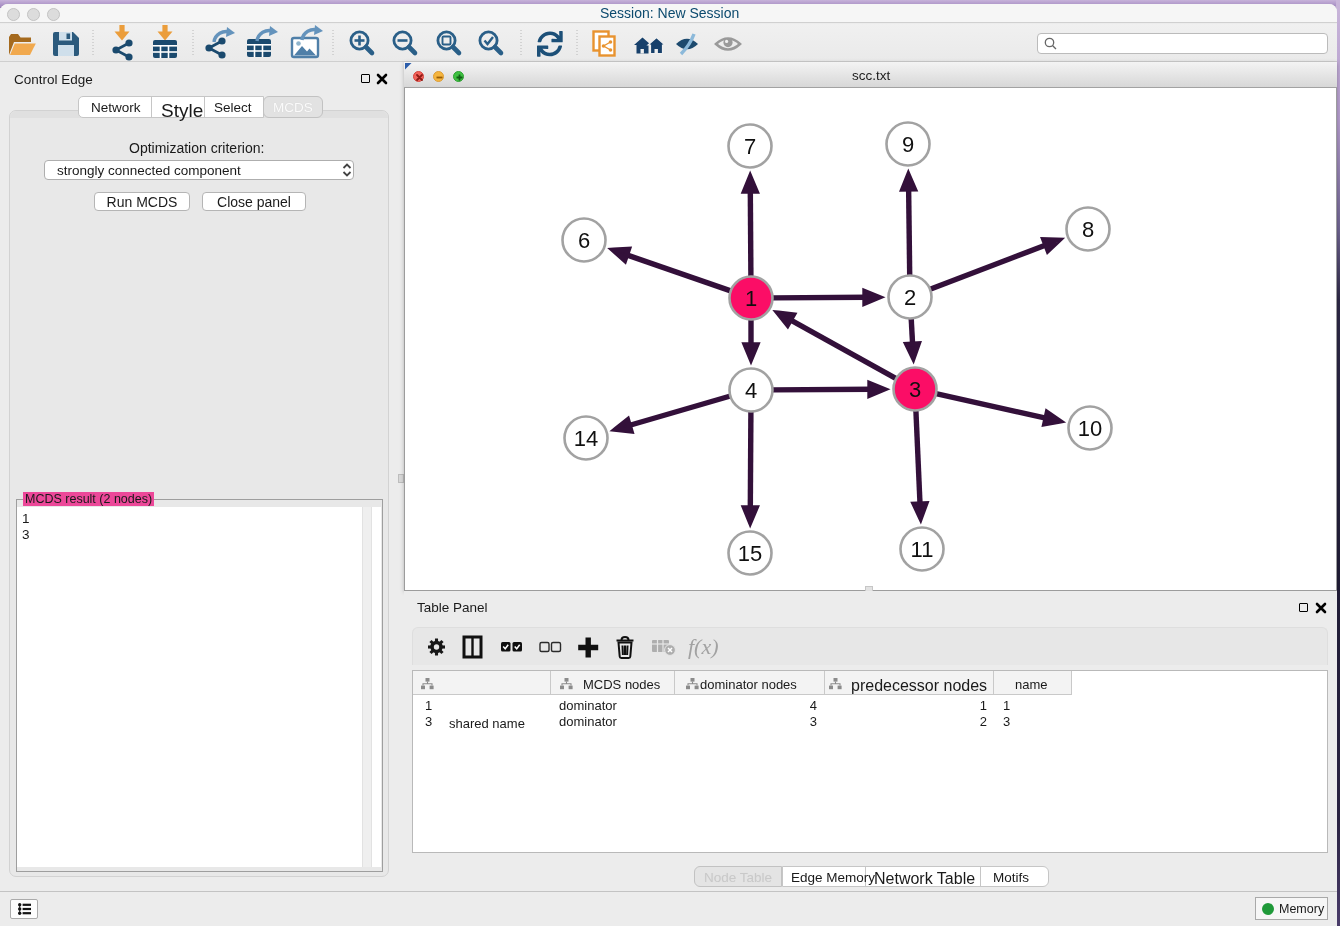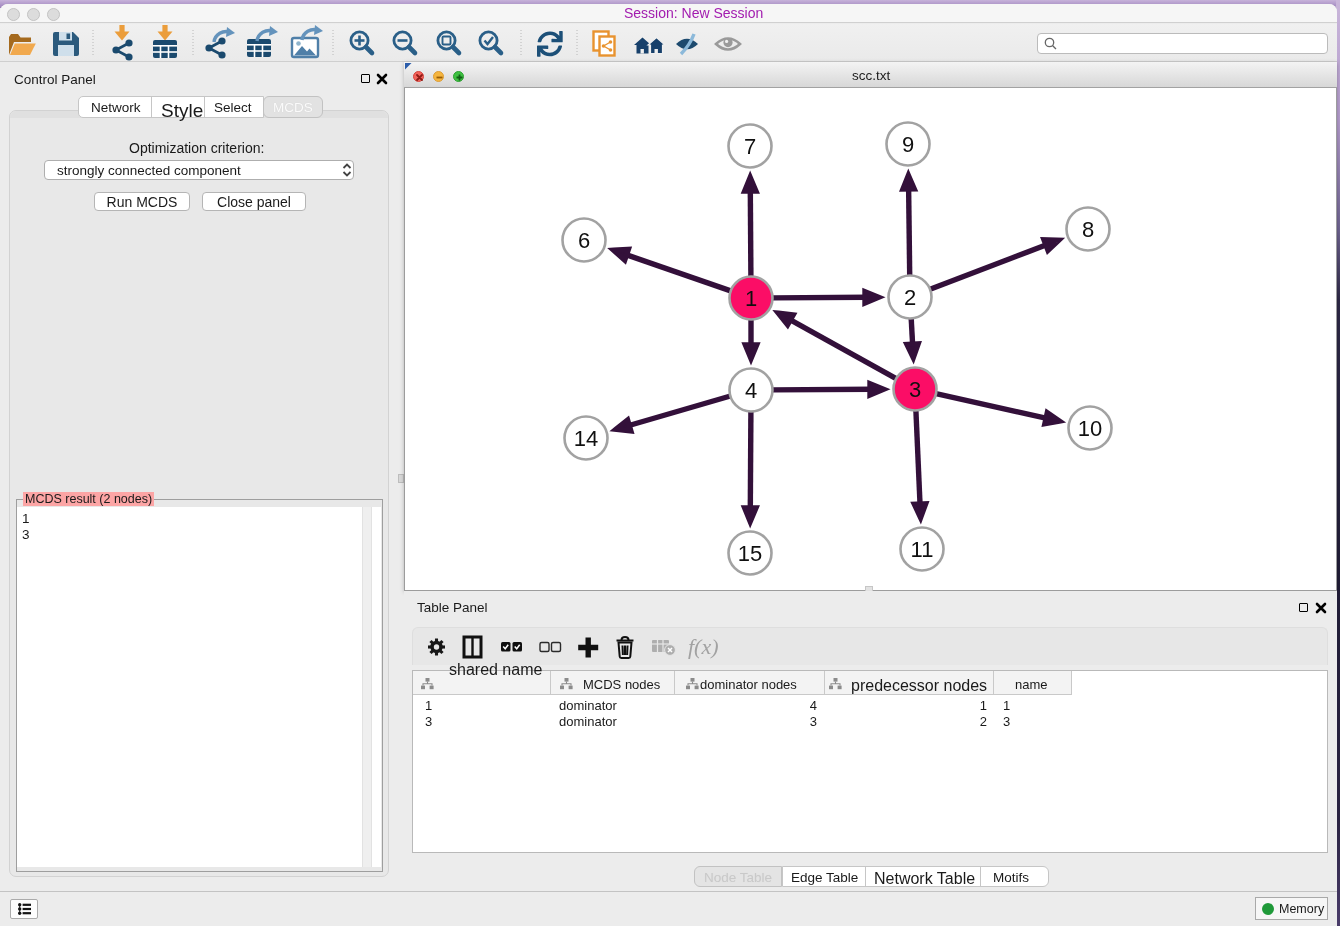--- a/index.html
+++ b/index.html
@@ -11,21 +11,21 @@
 <div class="abs" style="left:0;top:0;width:1340px;height:8px;background:linear-gradient(#c7b3da,#9c80bb)"></div>
 <div class="abs" style="left:1336px;top:0;width:4px;height:926px;background:linear-gradient(#c9b6da 0px,#b39bcc 120px,#6e6390 230px,#2e2947 300px,#201c36 600px,#2a2342 820px,#4a3c6a 926px)"></div>
 <div class="abs" style="left:0;top:918px;width:7px;height:8px;background:#2d3f68"></div>
 
 <div class="abs" style="left:0;top:4px;width:1337px;height:922px;background:#ececec;border-radius:8px 8px 0 0"></div>
 
 <div class="abs" style="left:0;top:4px;width:1337px;height:19px;background:#f6f6f6;border-radius:8px 8px 0 0;border-bottom:1px solid #d0d0d0"></div>
 <div class="abs" style="left:7px;top:8px;width:13px;height:13px;border-radius:50%;background:#dcdcdc;border:1px solid #c3c3c3"></div>
 <div class="abs" style="left:27px;top:8px;width:13px;height:13px;border-radius:50%;background:#dcdcdc;border:1px solid #c3c3c3"></div>
 <div class="abs" style="left:47px;top:8px;width:13px;height:13px;border-radius:50%;background:#dcdcdc;border:1px solid #c3c3c3"></div>
-<div class="txt" style="left:624px;top:5px;font-size:14px;color:#a21caf">Session: New Session</div>
+<div class="txt" style="left:600px;top:5px;font-size:14px;color:#0c4a6e">Session: New Session</div>
 
 <div class="abs" style="left:0;top:24px;width:1337px;height:38px;background:linear-gradient(#f0f0f0,#eaeaea);border-bottom:1px solid #cfcfcf"></div>
 
 <div class="abs" style="left:1037px;top:33px;width:291px;height:21px;background:#fff;border:1px solid #bbb;border-radius:4px"></div>
 <svg class="abs" style="left:1043px;top:36px" width="16" height="16" viewBox="0 0 16 16">
     <circle cx="6.5" cy="6.5" r="4.2" fill="none" stroke="#666" stroke-width="1.3"></circle>
     <line x1="9.7" y1="9.7" x2="13" y2="13" stroke="#666" stroke-width="1.3"></line>
   </svg>
 
 <svg class="abs" style="left:0;top:24px" width="780" height="38" viewBox="0 0 780 38">
@@ -126,21 +126,21 @@
 <path d="M676,20 q11,-10.5 22,0 q-11,10.5 -22,0 z" fill="#1d4a6e"></path>
 <path d="M694,10 q-4,11 -13,20" fill="none" stroke="#8cb9da" stroke-width="3.4"></path>
 
 <path d="M716,20 q12,-11 24,0 q-12,11 -24,0 z" fill="none" stroke="#9a9a9a" stroke-width="2.6"></path>
 <circle cx="728" cy="18.6" r="4.6" fill="#9a9a9a"></circle>
     <circle cx="726.6" cy="17.4" r="1.6" fill="#f0f0f0"></circle>
 </svg>
 
 
 <div class="abs" style="left:0;top:62px;width:403px;height:829px;background:#ececec"></div>
-<div class="txt" style="left:14px;top:72px;font-size:13.5px">Control Panel</div>
+<div class="txt" style="left:14px;top:72px;font-size:13.5px">Control Edge</div>
 <div class="abs" style="left:361px;top:74px;width:9px;height:9px;border:1.6px solid #000;border-radius:1px"></div>
 <svg class="abs" style="left:376px;top:73px" width="12" height="12" viewBox="0 0 12 12">
     <path d="M2,2 L10,10 M10,2 L2,10" stroke="#000" stroke-width="2.6" stroke-linecap="round"></path>
   </svg>
 
 <div class="abs" style="left:9px;top:110px;width:380px;height:767px;background:#e8e8e8;border:1px solid #d2d2d2;border-radius:7px"></div>
 <div class="abs" style="left:10px;top:111px;width:378px;height:7px;background:#e0e0e0;border-radius:7px 7px 0 0"></div>
 
 <div class="abs" style="left:78px;top:96px;width:186px;height:22px;background:#fff;border:1px solid #c6c6c6;border-radius:5px 0 0 5px"></div>
 <div class="abs" style="left:151px;top:97px;width:1px;height:20px;background:#c6c6c6"></div>
@@ -155,21 +155,21 @@
 <div class="abs" style="left:44px;top:160px;width:310px;height:20px;background:#fff;border:1px solid #aeaeae;border-radius:4px"></div>
 <div class="txt" style="left:57px;top:163px;font-size:13.5px">strongly connected component</div>
 <svg class="abs" style="left:341px;top:163px" width="12" height="14" viewBox="0 0 12 14">
     <path d="M2.5,5 L6,1.5 L9.5,5" fill="none" stroke="#444" stroke-width="1.8"></path>
     <path d="M2.5,9 L6,12.5 L9.5,9" fill="none" stroke="#444" stroke-width="1.8"></path>
   </svg>
 <div class="abs txt" style="left:94px;top:192px;width:96px;height:19px;background:#fff;border:1px solid #b5b5b5;border-radius:4px;font-size:14px;text-align:center;line-height:18px">Run MCDS</div>
 <div class="abs txt" style="left:202px;top:192px;width:104px;height:19px;background:#fff;border:1px solid #b5b5b5;border-radius:4px;font-size:14px;text-align:center;line-height:18px">Close panel</div>
 
 <div class="abs" style="left:16px;top:499px;width:367px;height:373px;border:1px solid #9e9e9e"></div>
-<div class="txt" style="left:23px;top:492px;font-size:12.5px;background:#fca5a5;padding:0 2px">MCDS result (2 nodes)</div>
+<div class="txt" style="left:23px;top:492px;font-size:12.5px;background:#ec4899;padding:0 2px">MCDS result (2 nodes)</div>
 <div class="abs" style="left:17px;top:507px;width:364px;height:360px;background:#fff"></div>
 <div class="abs" style="left:362px;top:507px;width:10px;height:360px;background:#efefef;border-left:1px solid #e2e2e2;border-right:1px solid #e2e2e2"></div>
 <div class="txt" style="left:22px;top:511px;font-size:13.5px">1</div>
 <div class="txt" style="left:22px;top:527px;font-size:13.5px">3</div>
 
 <div class="abs" style="left:398px;top:474px;width:6px;height:9px;background:#d8d8d8;border:1px solid #bdbdbd"></div>
 
 <div class="abs" style="left:404px;top:62px;width:933px;height:529px;background:#fff;border:1px solid #9c9c9c;box-shadow:0 1px 4px rgba(0,0,0,.25)"></div>
 <div class="abs" style="left:404px;top:62px;width:933px;height:26px;background:linear-gradient(#f4f4f4,#d7d7d7);border-bottom:1px solid #a2a2a2"></div>
 <polygon></polygon>
@@ -339,42 +339,42 @@
   </svg><svg class="abs" style="left:829px;top:678px" width="13" height="12" viewBox="0 0 13 12">
     <g fill="#8b8b8b">
       <rect x="4.5" y="0" width="4" height="3.6"></rect>
       <rect x="0" y="7.6" width="4" height="3.6"></rect>
       <rect x="8.6" y="7.6" width="4" height="3.6"></rect>
     </g>
     <g stroke="#8b8b8b" stroke-width="1.1" fill="none">
       <path d="M6.5,3.6 V5.8 M2,7.6 V5.8 H11 V7.6"></path>
     </g>
   </svg>
-<div class="txt" style="left:449px;top:661px;font-size:16px">shared name</div>
+<div class="txt" style="left:449px;top:716px;font-size:13px">shared name</div>
 <div class="txt" style="left:583px;top:677px;font-size:13px">MCDS nodes</div>
 <div class="txt" style="left:700px;top:677px;font-size:13px">dominator nodes</div>
 <div class="txt" style="left:851px;top:677px;font-size:16px">predecessor nodes</div>
 <div class="txt" style="left:1015px;top:677px;font-size:13px">name</div>
 <div class="txt" style="left:425px;top:698px;font-size:13px">1</div>
 <div class="txt" style="left:559px;top:698px;font-size:13px">dominator</div>
 <div class="abs txt" style="left:717px;top:698px;width:100px;text-align:right;font-size:13px">4</div>
 <div class="abs txt" style="left:887px;top:698px;width:100px;text-align:right;font-size:13px">1</div>
 <div class="txt" style="left:1003px;top:698px;font-size:13px">1</div>
 <div class="txt" style="left:425px;top:714px;font-size:13px">3</div>
 <div class="txt" style="left:559px;top:714px;font-size:13px">dominator</div>
 <div class="abs txt" style="left:717px;top:714px;width:100px;text-align:right;font-size:13px">3</div>
 <div class="abs txt" style="left:887px;top:714px;width:100px;text-align:right;font-size:13px">2</div>
 <div class="txt" style="left:1003px;top:714px;font-size:13px">3</div>
 
 <div class="abs" style="left:694px;top:866px;width:88px;height:21px;background:#e4e4e4;border:1px solid #c2c2c2;border-radius:6px 0 0 6px"></div>
 <div class="abs" style="left:782px;top:866px;width:267px;height:21px;background:#fff;border:1px solid #c6c6c6;border-radius:0 6px 6px 0"></div>
 <div class="abs" style="left:865px;top:867px;width:1px;height:19px;background:#c6c6c6"></div>
 <div class="abs" style="left:980px;top:867px;width:1px;height:19px;background:#c6c6c6"></div>
 <div class="txt" style="left:704px;top:870px;font-size:13.5px;color:#c9c9c9;text-shadow:0 0 1px #dddddd">Node Table</div>
-<div class="txt" style="left:791px;top:870px;font-size:13.5px">Edge Table</div>
+<div class="txt" style="left:791px;top:870px;font-size:13.5px">Edge Memory</div>
 <div class="txt" style="left:874px;top:870px;font-size:16px">Network Table</div>
 <div class="txt" style="left:993px;top:870px;font-size:13.5px">Motifs</div>
 
 <div class="abs" style="left:0;top:891px;width:1337px;height:35px;background:#ececec;border-top:1px solid #c3c3c3"></div>
 <div class="abs" style="left:10px;top:899px;width:28px;height:20px;background:#fdfdfd;border:1px solid #ababab;border-radius:2px"></div>
 <svg class="abs" style="left:18px;top:903px" width="13" height="12" viewBox="0 0 13 12">
     <g fill="#151515">
       <circle cx="1.7" cy="1.8" r="1.7"></circle>
       <circle cx="1.7" cy="6" r="1.7"></circle>
       <circle cx="1.7" cy="10.2" r="1.7"></circle>

